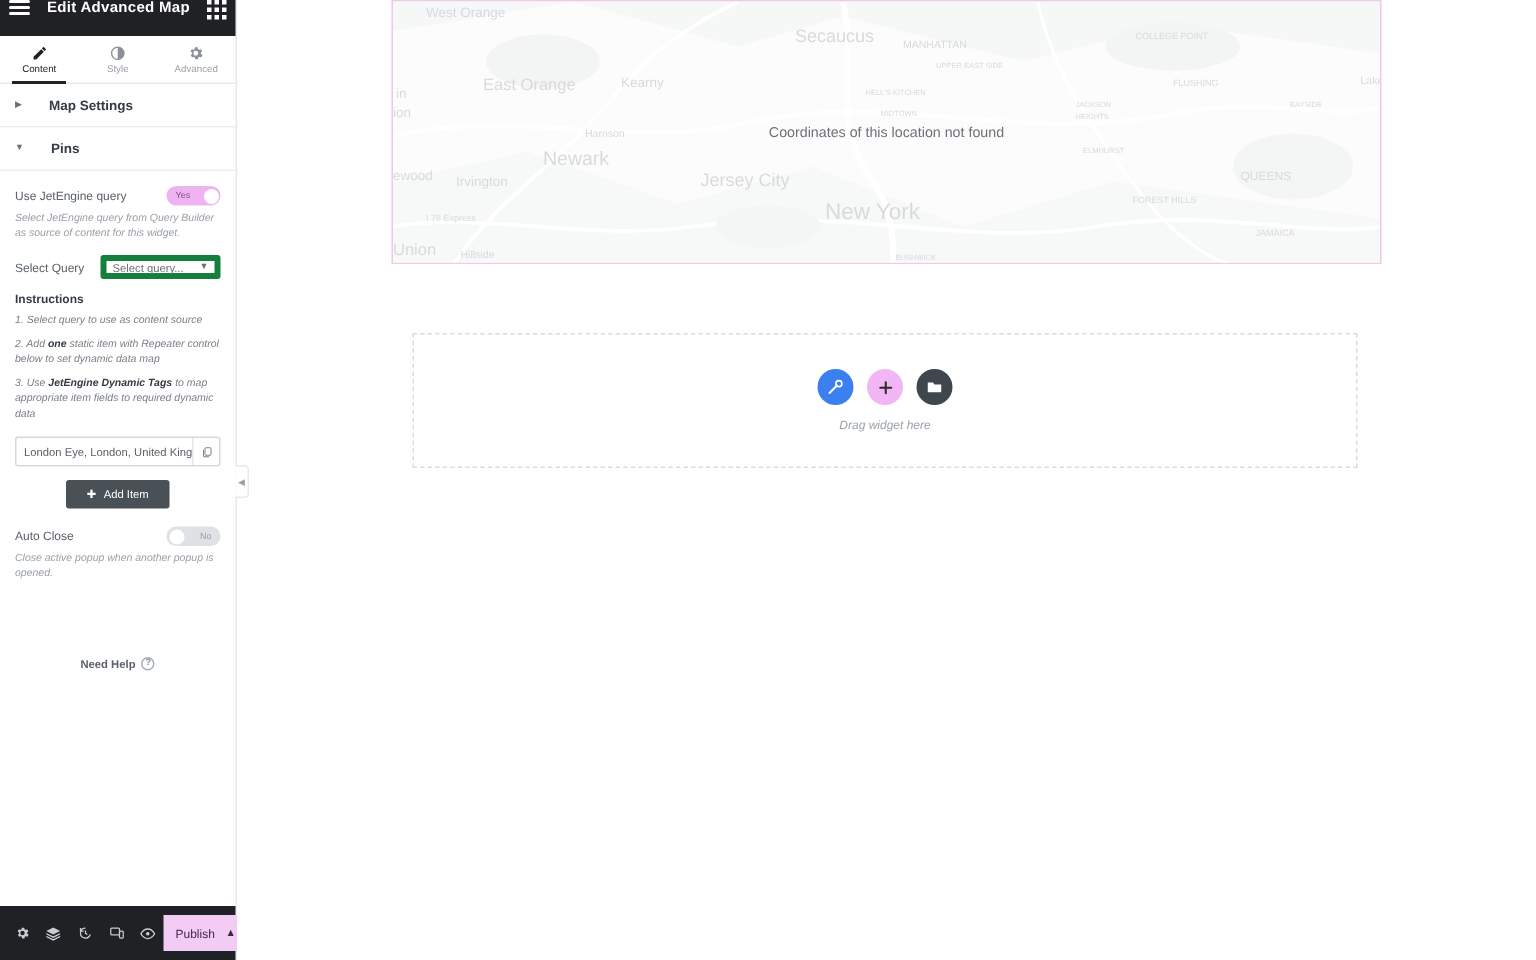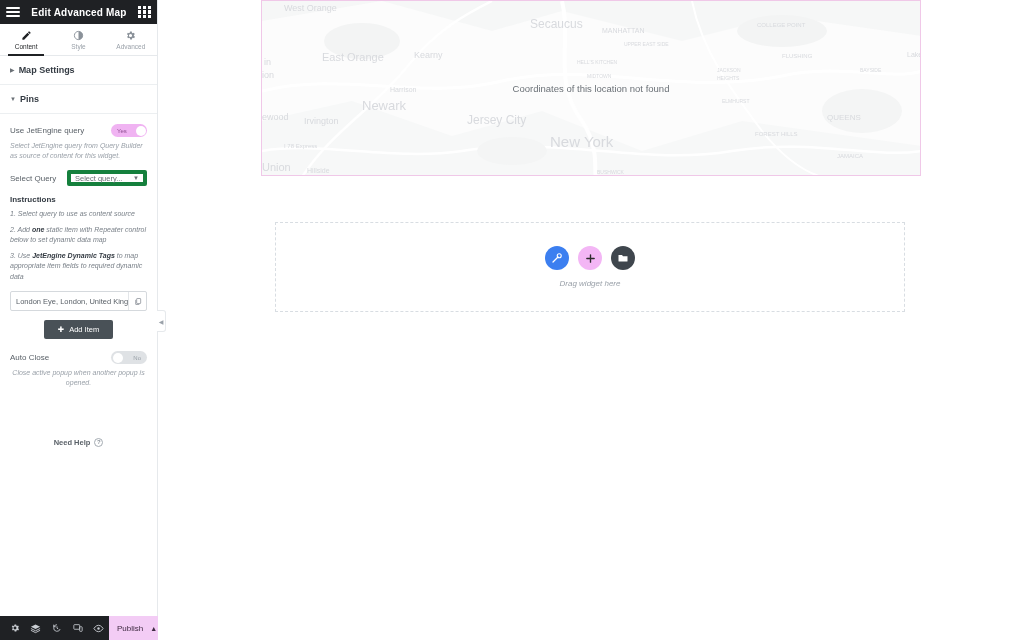--- a/index.html
+++ b/index.html
@@ -14,21 +14,21 @@
   
   #panel {
     position: absolute; left: 0; top: 0;
     width: 158px; height: 640px;
     background: #ffffff;
     border-right: 1px solid #e6e9ec;
     display: flex; flex-direction: column;
   }
   .panel-header {
     height: 24px; background: #1f2124;
-    display: flex; align-items: center;
+    display: flex; 
     padding: 0 6px; flex: 0 0 auto;
   }
   .hamburger { width: 14px; display: flex; flex-direction: column; gap: 2px; cursor: pointer; }
   .hamburger i { display: block; height: 2px; background: #ffffff; border-radius: 1px; }
   .panel-title {
     flex: 1; text-align: center; color: #ffffff;
     font-size: 10px; font-weight: bold; letter-spacing: .2px;
   }
   .grid-icon {
     width: 13px; height: 13px; display: grid;
@@ -50,21 +50,21 @@
   .tab.active::after {
     content: ""; position: absolute; bottom: -1px; left: 8px; right: 8px;
     height: 2px; background: #1f2124;
   }
   .tab svg { display: block; }
 
   .panel-body { flex: 1 1 auto; overflow: hidden; }
 
   .section {
     padding: 9px 10px; border-bottom: 1px solid #eceff1;
-    display: flex; align-items: center; gap: 4px; cursor: pointer;
+    display: flex; align-items: center; gap: 18px; cursor: pointer;
   }
   .section .caret { font-size: 6px; color: #6b7177; line-height: 1; }
   .section .sname { font-size: 9px; font-weight: bold; color: #343b43; }
 
   .pins-body { padding: 10px 10px 4px 10px; }
 
   .ctrl-row { display: flex; align-items: center; justify-content: space-between; margin-bottom: 4px; }
   .ctrl-label { font-size: 8px; color: #5a6168; }
 
   .switch {
@@ -112,34 +112,34 @@
     display: flex; align-items: center; justify-content: center; cursor: pointer;
   }
 
   .add-item-wrap { display: flex; justify-content: center; padding: 9px 0 0 0; }
   .add-item {
     background: #495157; color: #ffffff; border: none; border-radius: 2px;
     font-size: 7.5px; font-family: inherit;
     padding: 5px 14px; display: flex; align-items: center; gap: 5px; cursor: pointer;
   }
 
-  .autoclose-wrap { padding: 12px 10px 0 10px; text-align: center; }
+  .autoclose-wrap { padding: 12px 10px 0 10px; }
 
   .need-help {
     display: flex; align-items: center; justify-content: center; gap: 4px;
     padding: 40px 0 0 0; font-size: 7.5px; font-weight: bold; color: #5a6168; cursor: pointer;
   }
   .qmark {
     width: 9px; height: 9px; border: 1px solid #a4abb2; border-radius: 50%;
     font-size: 6px; color: #8a9199; display: flex; align-items: center; justify-content: center;
   }
 
   
   .panel-footer {
-    height: 24px; background: #1f2124; display: flex; align-items: center;
+    height: 36px; background: #1f2124; display: flex; align-items: center;
     flex: 0 0 auto;
   }
   .footer-icons { display: flex; align-items: center; gap: 0; padding-left: 4px; flex: 1; }
   .fic {
     width: 21px; height: 24px; display: flex; align-items: center; justify-content: center;
     cursor: pointer;
   }
   .publish-btn {
     height: 24px; background: #f3ccf5; display: flex; align-items: center;
     padding: 0 8px; gap: 7px; cursor: pointer;

